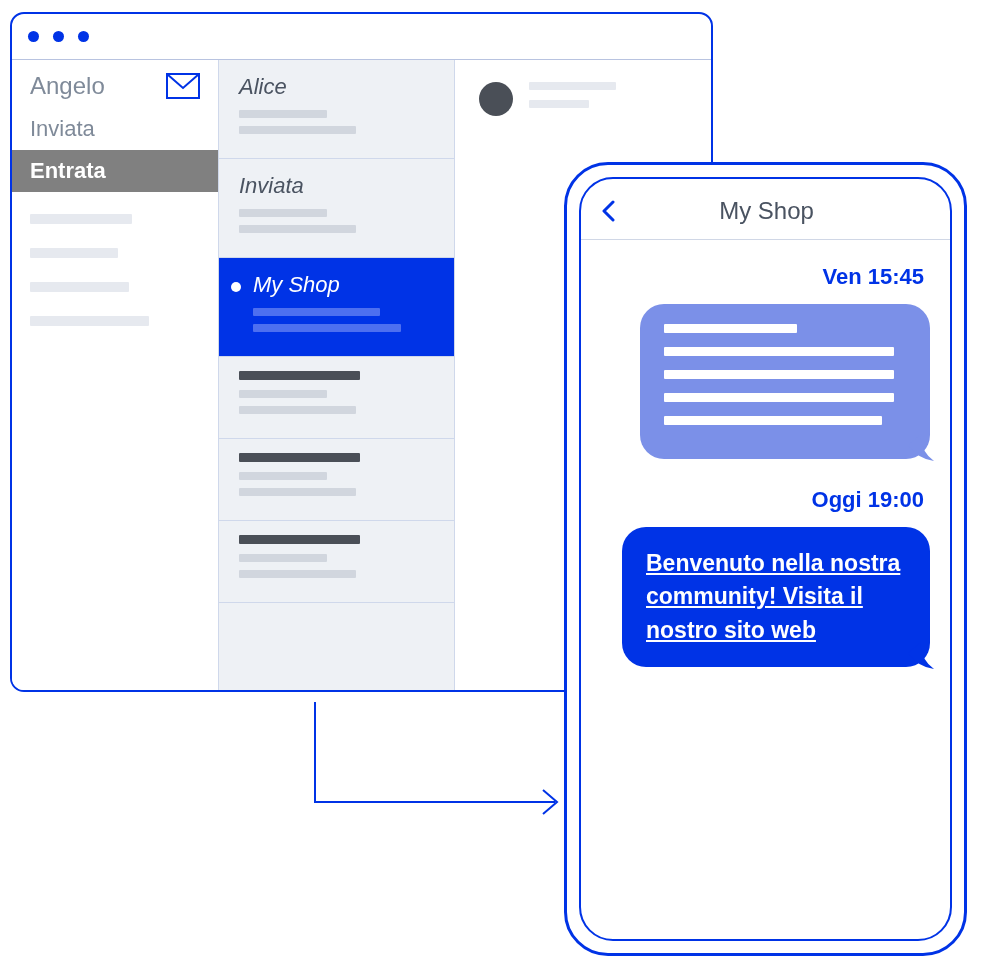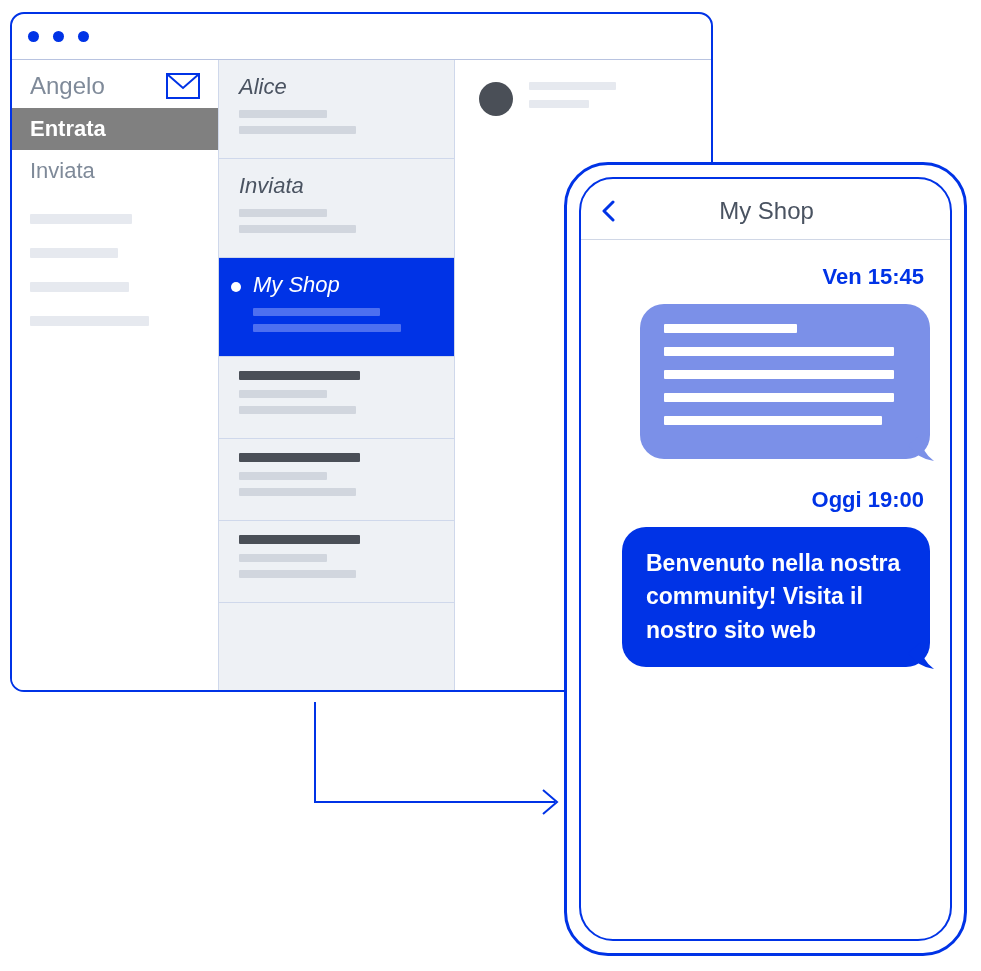--- a/index.html
+++ b/index.html
@@ -227,20 +227,21 @@
     border-radius: 1px;
   }
   .bubble.light .bline:last-child { margin-bottom: 0; }
   .bubble.dark {
     background: #0033e6;
     width: 308px;
     color: #fff;
     font-size: 23px;
     font-weight: 600;
     line-height: 1.45;
+    text-decoration: underline;
   }
   .bubble .tail {
     position: absolute;
     bottom: -2px;
     right: -4px;
     width: 26px; height: 26px;
   }
 </style>
 </head>
 <body>
@@ -254,22 +255,22 @@
   <div class="email-body">
 
     <div class="sidebar">
       <div class="sidebar-header">
         <span class="sidebar-title">Angelo</span>
         <svg class="mail-icon" viewBox="0 0 34 26">
           <rect x="1" y="1" width="32" height="24" fill="none" stroke="#0033e6" stroke-width="2"></rect>
           <path d="M1 1 L17 15 L33 1" fill="none" stroke="#0033e6" stroke-width="2"></path>
         </svg>
       </div>
+      <div class="folder">Inviata</div>
       <div class="folder active">Entrata</div>
-      <div class="folder">Inviata</div>
       <div class="sidebar-ph-group">
         <div class="sidebar-ph" style="width:60%"></div>
         <div class="sidebar-ph" style="width:52%"></div>
         <div class="sidebar-ph" style="width:58%"></div>
         <div class="sidebar-ph" style="width:70%"></div>
       </div>
     </div>
 
     <div class="msg-list">
       <div class="msg-item">

